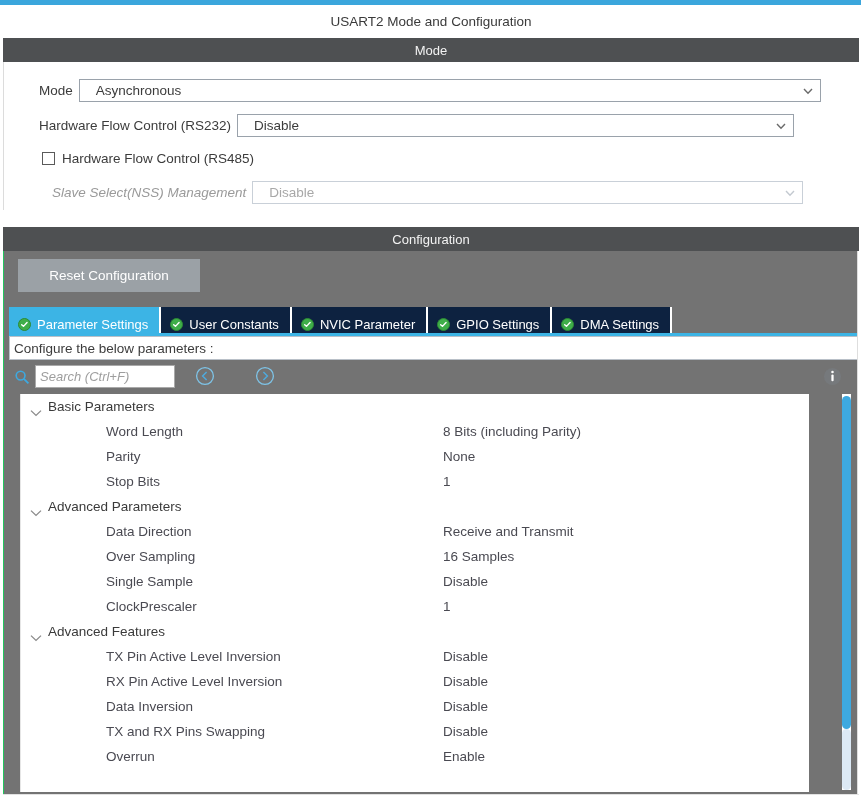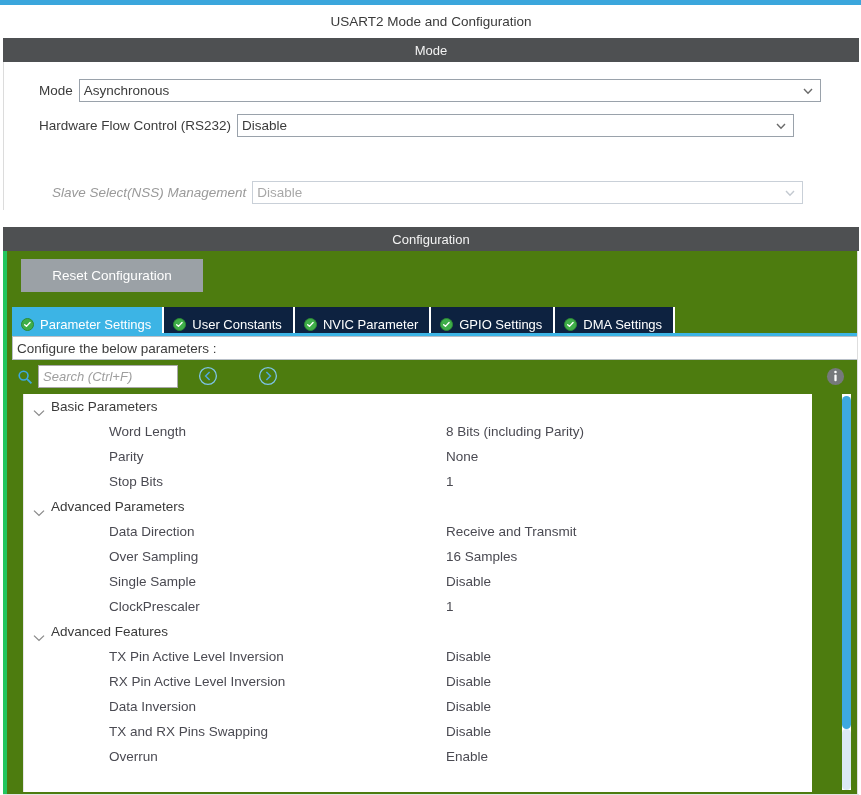--- a/index.html
+++ b/index.html
@@ -47,38 +47,38 @@
   }
   .mode-row { position: absolute; display: flex; align-items: center; }
   .mode-label { font-size: 13.5px; color: #3c3c3c; white-space: nowrap; }
   .mode-label.disabled { color: #9a9a9a; font-style: italic; }
 
   .combo {
     position: relative; height: 23px; background: #ffffff;
     border: 1px solid #9aa2ab;
     display: flex; align-items: center;
     font-size: 13.5px; color: #3c3c3c;
-    padding-left: 4px;
+    padding-left: 16px;
   }
   .combo.disabled { border-color: #c9d0d8; color: #a8a8a8; background: #ffffff; }
   .combo .chev {
     position: absolute; right: 7px; top: 50%; transform: translateY(-55%);
     width: 11px; height: 11px;
   }
   .combo .chev svg { display: block; }
 
   .chk-row { position: absolute; left: 38px; top: 89px; display: flex; align-items: center; gap: 7px; }
   .chkbox {
     width: 13px; height: 13px; border: 1px solid #5a5a5a; background: #fff;
   }
 
   
   .cfg-body {
     position: absolute; left: 3px; top: 251px; width: 856px; height: 544px;
-    background: #4d7c0f; border-left: 4px solid #22c55e; padding-left: 32px;
+    background: #737373; border-left: 1px solid #22c55e; padding-left: 32px;
   }
   .reset-btn {
     position: absolute; left: 14px; top: 8px; width: 182px; height: 33px;
     background: #9BA1A6; border: none; color: #ffffff; font-size: 13.5px;
     font-family: "Liberation Sans", sans-serif; cursor: default;
   }
 
   
   .tabs {
     position: absolute; left: 5px; top: 56px; height: 34px;
@@ -199,20 +199,24 @@
       <div class="combo" style="width:557px; margin-left:6px;">
         <span>Disable</span>
         <span class="chev">
           <svg viewBox="0 0 12 12" width="12" height="12">
               <path d="M2 4 L6 8.2 L10 4" fill="none" stroke="#6a6a6a" stroke-width="1.4"></path>
             </svg>
         </span>
       </div>
     </div>
 
+    <div class="chk-row">
+      <span class="chkbox"></span>
+      <span class="mode-label">Hardware Flow Control (RS485)</span>
+    </div>
 
     <div class="mode-row" style="left:48px; top:119px;">
       <span class="mode-label disabled">Slave Select(NSS) Management</span>
       <div class="combo disabled" style="width:551px; margin-left:6px;">
         <span>Disable</span>
         <span class="chev">
           <svg viewBox="0 0 12 12" width="12" height="12">
               <path d="M2 4 L6 8.2 L10 4" fill="none" stroke="#c3c9d0" stroke-width="1.4"></path>
             </svg>
         </span>

